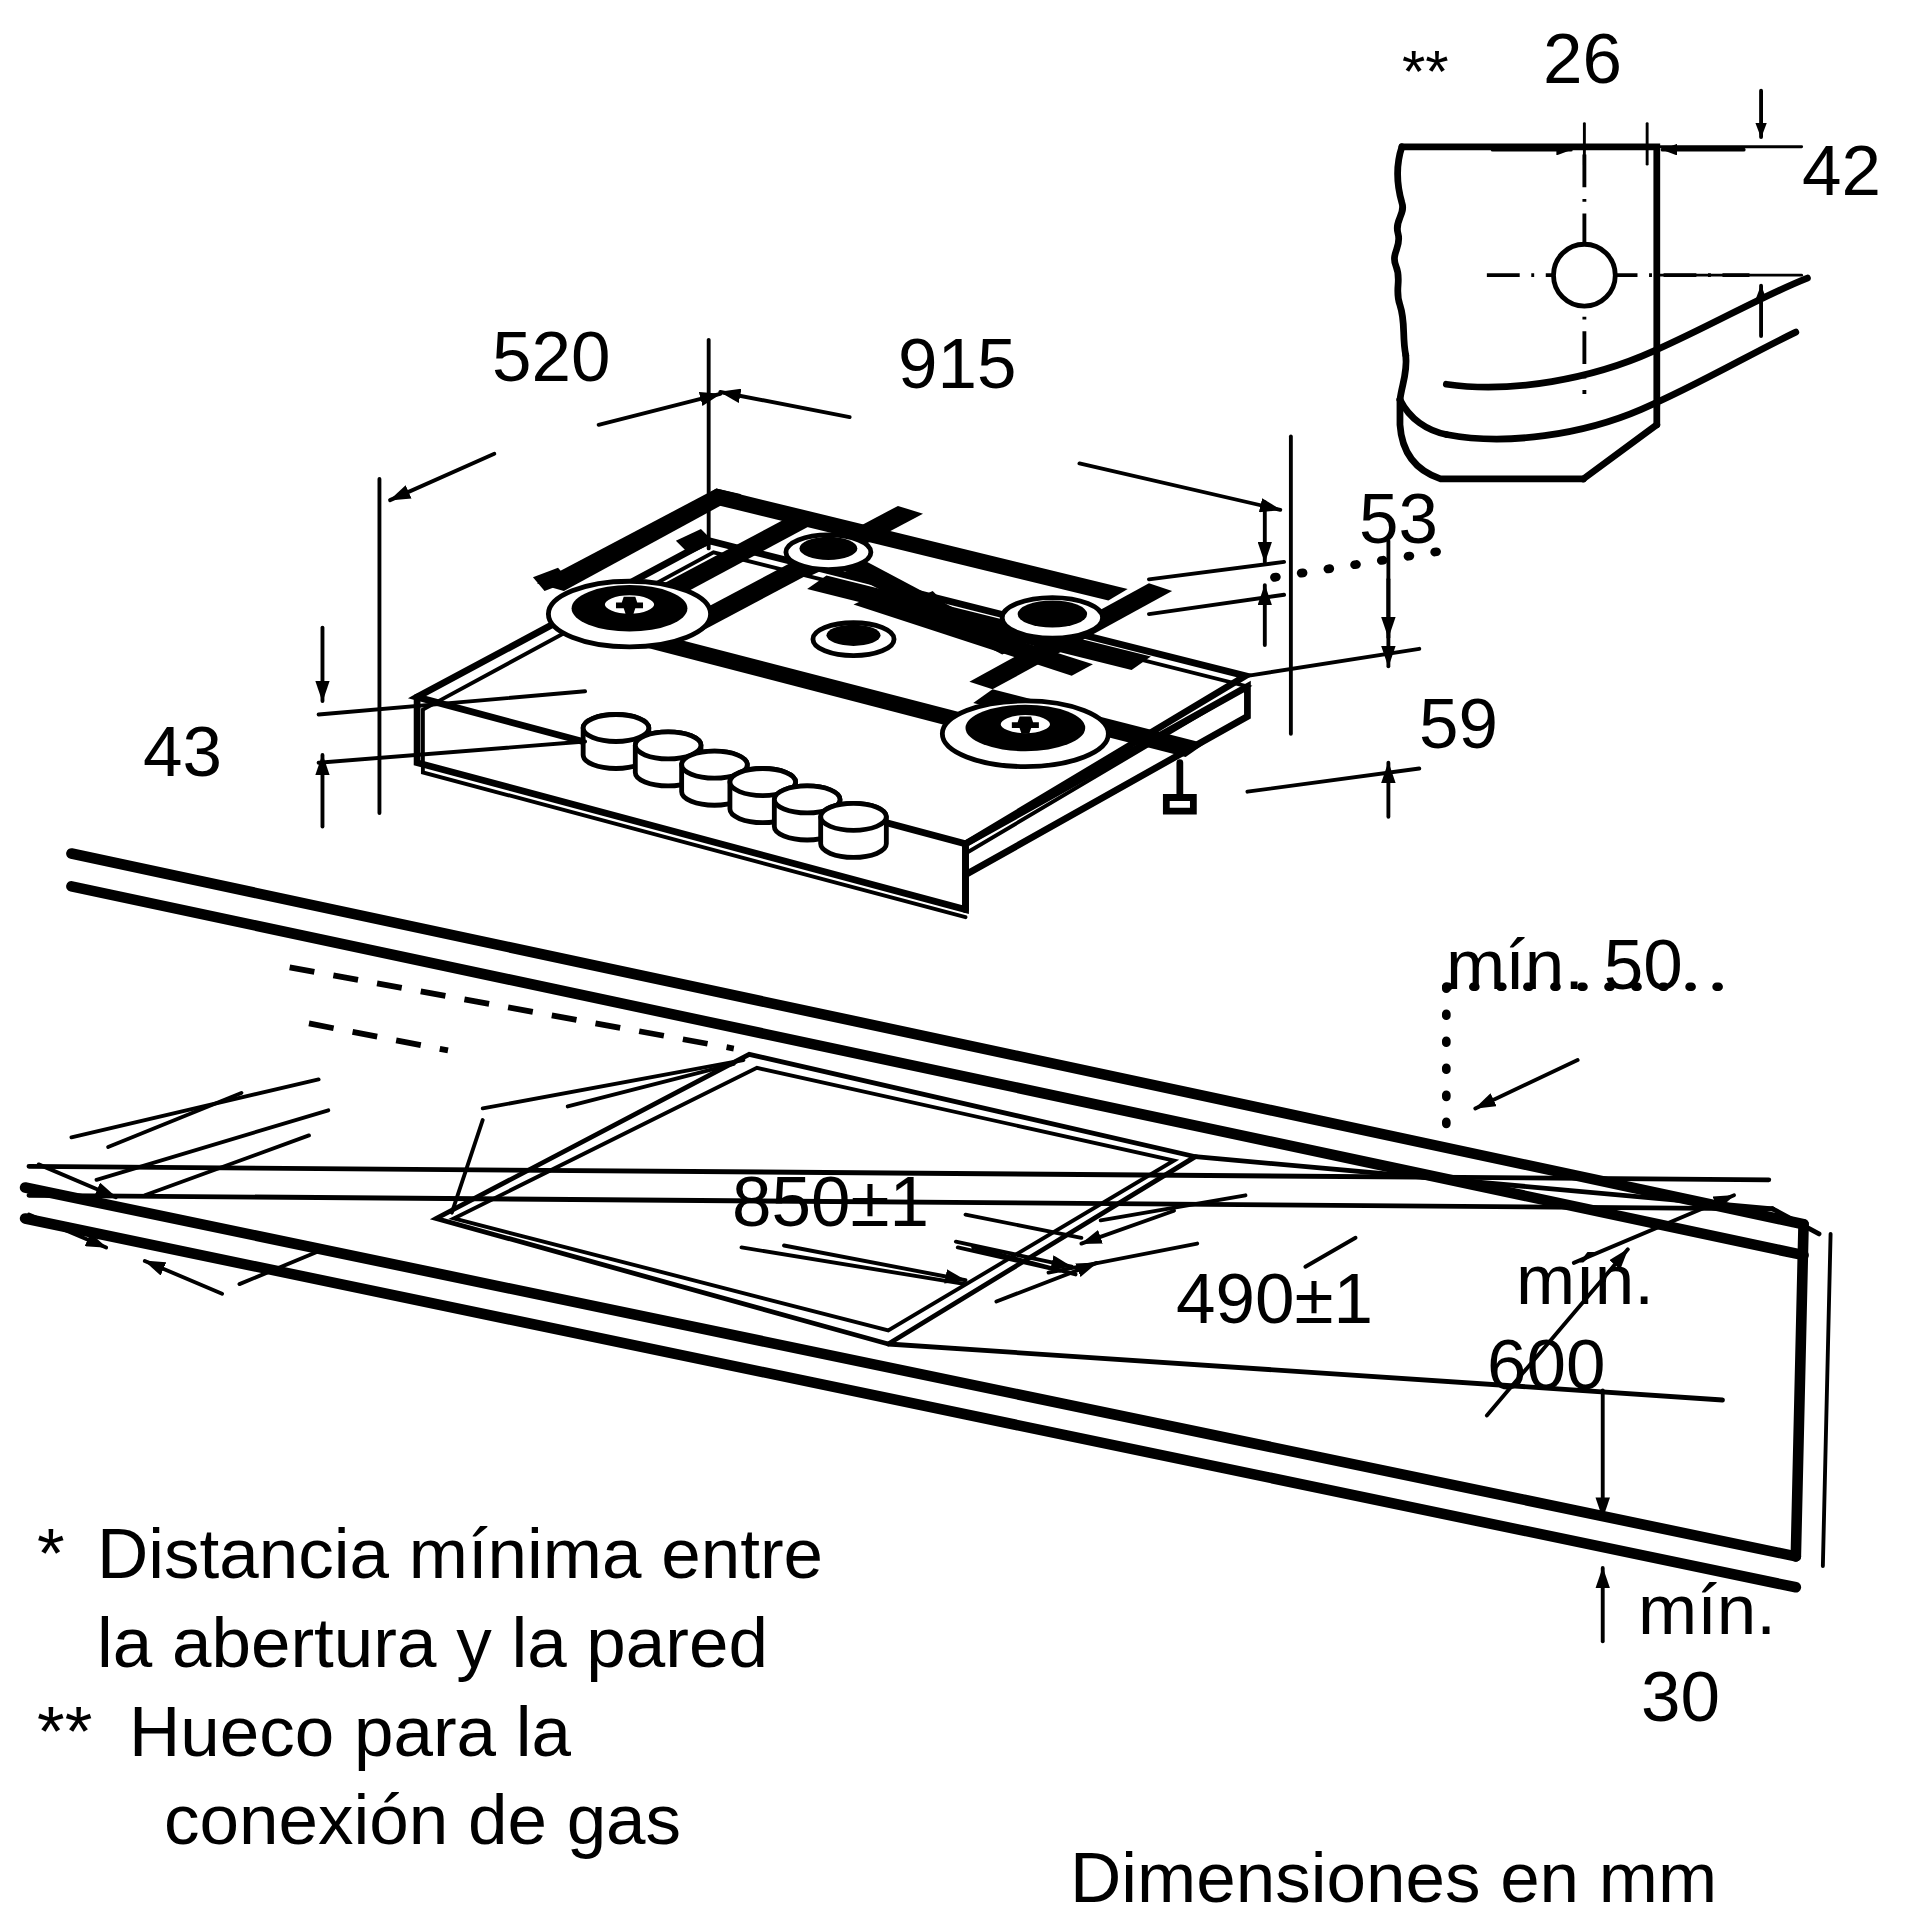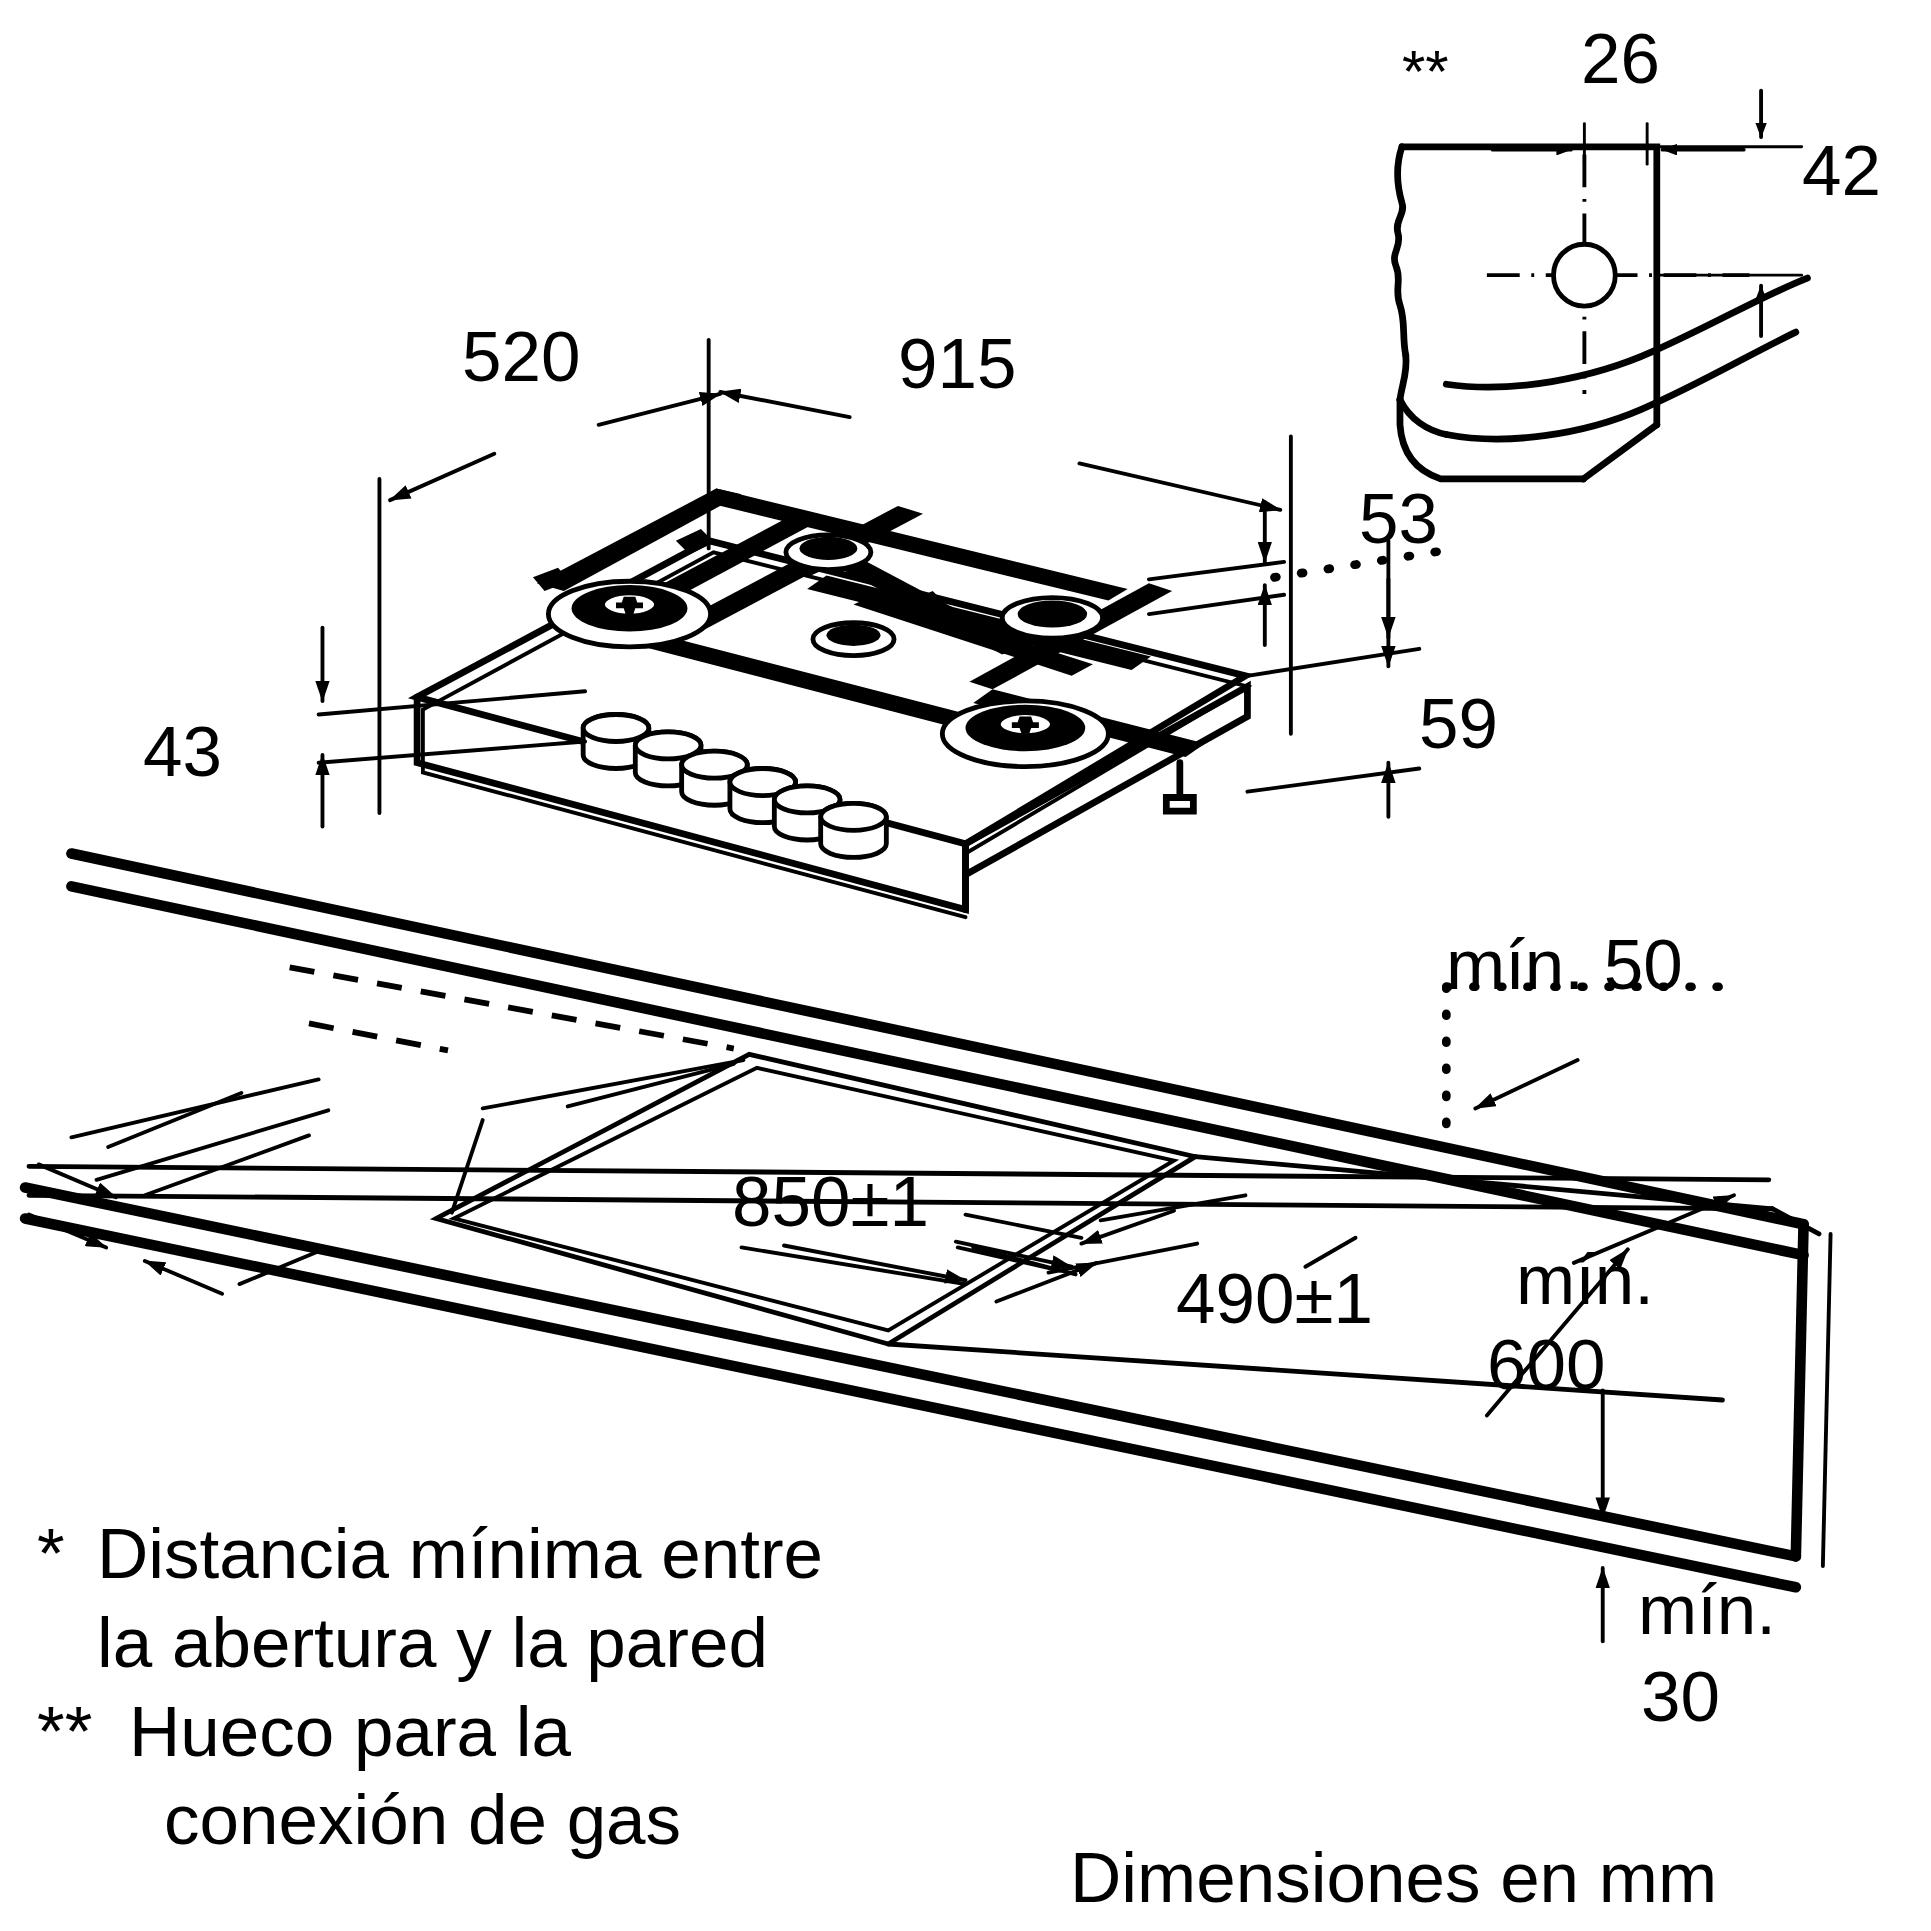--- a/index.html
+++ b/index.html
@@ -263,25 +263,25 @@
       <line class="ln-thin" x1="230" y1="1340" x2="150" y2="1306" marker-end="url(#ah2)"></line>
       <line class="ln-thin" x1="40" y1="1206" x2="120" y2="1240" marker-end="url(#ah2)"></line>
       <line class="ln-thin" x1="248" y1="1330" x2="330" y2="1296"></line>
       <line class="ln-thin" x1="112" y1="1188" x2="250" y2="1132"></line>
       <line class="ln-thin" x1="150" y1="1238" x2="320" y2="1176"></line>
     </g>
   </svg>
 
   <div class="dimtext" style="left:1402px; top:42px; font-size:60px;">**</div>
 
-  <div class="dimtext" style="left:1543px; top:23px; font-size:71px;margin-left:38px;">26</div>
+  <div class="dimtext" style="left:1543px; top:23px; font-size:71px;">26</div>
 
   <div class="dimtext" style="left:1802px; top:135px; font-size:71px;">42</div>
 
-  <div class="dimtext" style="left:462px; top:321px; font-size:71px;text-align:center;">520</div>
+  <div class="dimtext" style="left:492px; top:321px; font-size:71px;text-align:center;">520</div>
 
   <div class="dimtext" style="left:898px; top:328px; font-size:71px;">915</div>
 
   <div class="dimtext" style="left:143px; top:668px; font-size:71px;margin-top:48px;">43</div>
 
   <div class="dimtext" style="left:1359px; top:483px; font-size:71px;">53</div>
 
   <div class="dimtext" style="left:1419px; top:664px; font-size:71px;margin-top:24px;">59</div>
 
   <div class="dimtext" style="left:732px; top:1166px; font-size:71px;">850±1</div>

